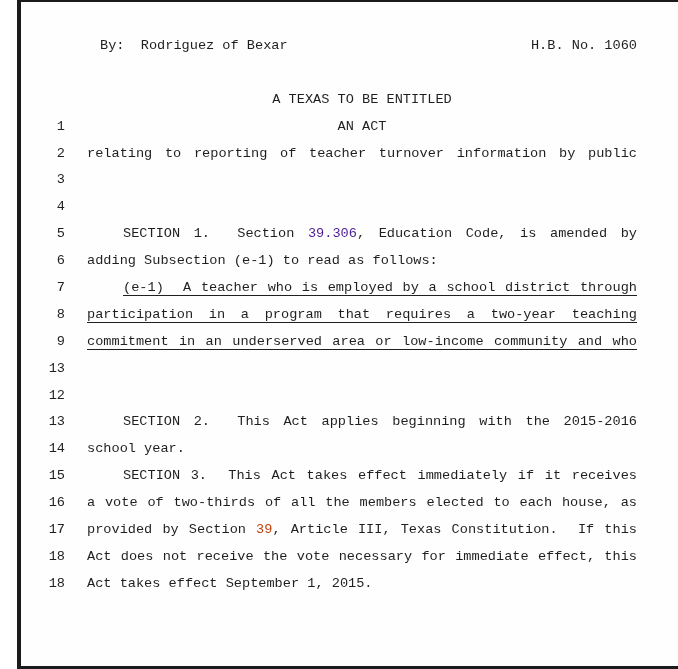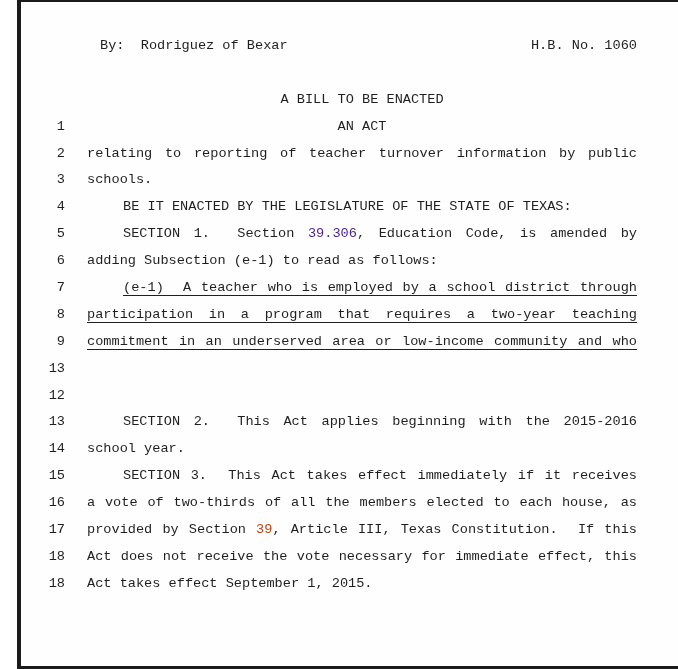--- a/index.html
+++ b/index.html
@@ -67,39 +67,37 @@
     <div class="text header-line">
       <span>By:&nbsp; Rodriguez of Bexar</span>
       <span>H.B. No. 1060</span>
     </div>
   </div>
 
   <div class="row"></div>
 
   <div class="row">
     <span class="num"></span>
-    <div class="text center">A BILL TO BE ENACTED</div>
+    <div class="text center">A TEXAS TO BE ENTITLED</div>
   </div>
 
   <div id="lines">
       <div class="row">
         <span class="num">1</span>
         <div class="text center"><span><span>AN ACT</span></span></div>
       </div>
       <div class="row">
         <span class="num">2</span>
         <div class="text just"><span><span>relating to reporting of teacher turnover information by public</span></span></div>
       </div>
       <div class="row">
         <span class="num">3</span>
-        <div class="text"><span><span>schools.</span></span></div>
       </div>
       <div class="row">
         <span class="num">4</span>
-        <div class="text indent"><span><span>BE IT ENACTED BY THE LEGISLATURE OF THE STATE OF TEXAS:</span></span></div>
       </div>
       <div class="row">
         <span class="num">5</span>
         <div class="text indent just"><span><span>SECTION&nbsp;1.&nbsp; Section </span><span class="link" style="color: #4c1d95;">39.306</span><span>, Education Code, is amended by</span></span></div>
       </div>
       <div class="row">
         <span class="num">6</span>
         <div class="text"><span><span>adding Subsection (e-1) to read as follows:</span></span></div>
       </div>
       <div class="row">

